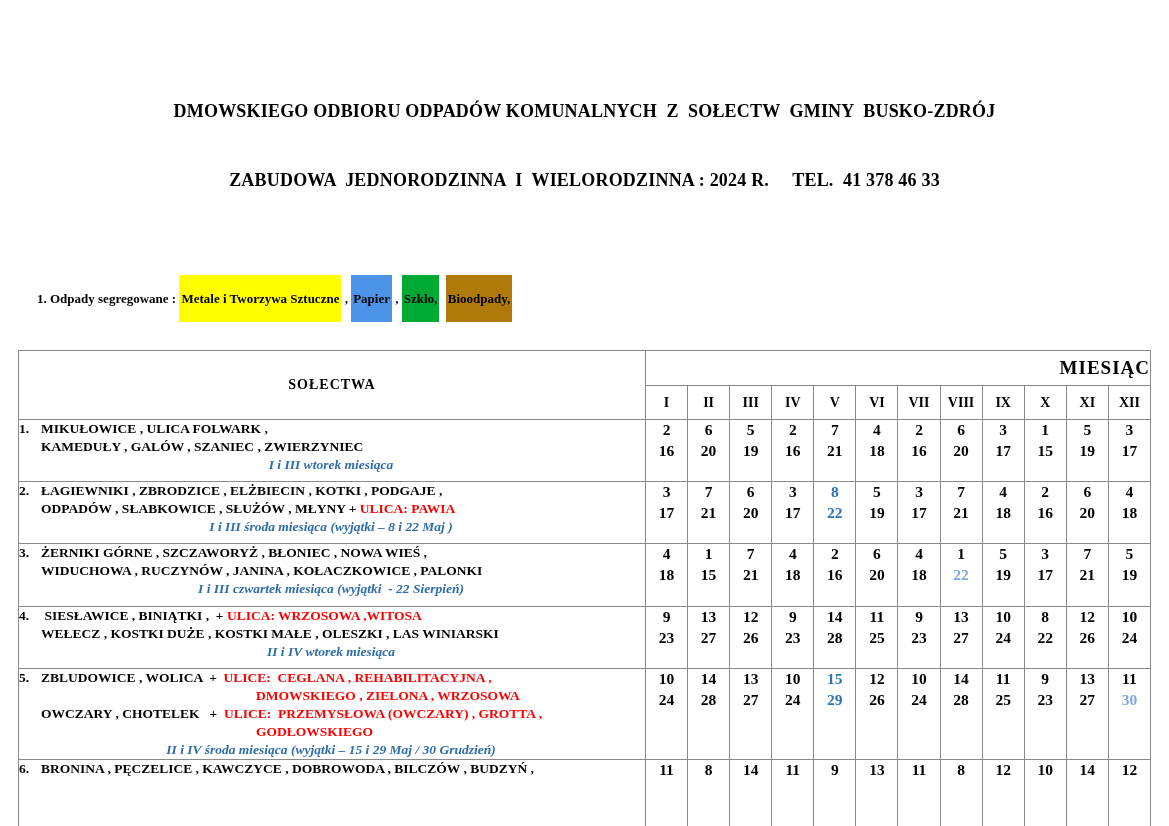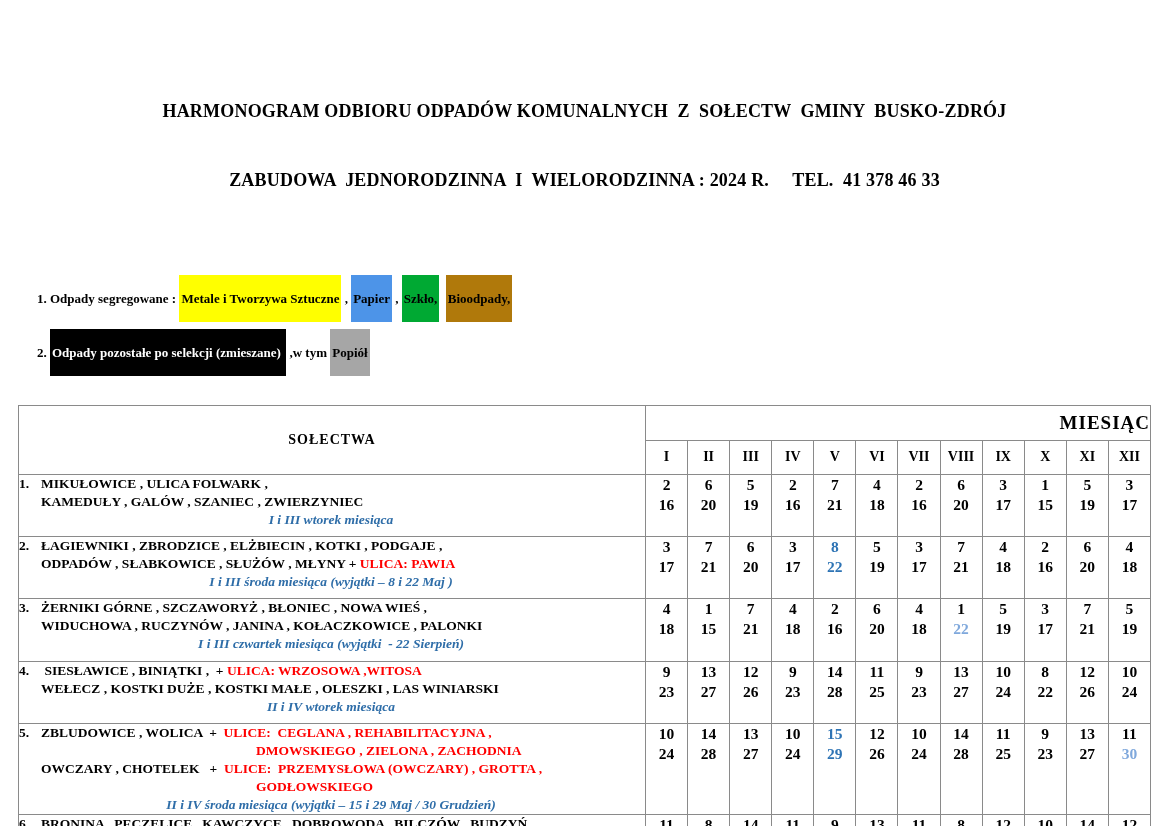--- a/index.html
+++ b/index.html
@@ -29,27 +29,26 @@
   .date-cell{text-align:center;vertical-align:top;font-size:15.5px;font-weight:bold;padding-top:4px;line-height:1.33;}
   .c-blue{color:var(--date-blue);}
   .c-lightblue{color:var(--date-lightblue);}
 </style>
 </head>
 <body>
 
 <div class="page">
 
   <div class="title">
-    <div>HARMONOGRAM ODBIORU ODPADÓW KOMUNALNYCH  Z  SOŁECTW  GMINY  BUSKO-ZDRÓJ</div>
+    <div>DMOWSKIEGO ODBIORU ODPADÓW KOMUNALNYCH  Z  SOŁECTW  GMINY  BUSKO-ZDRÓJ</div>
     <div>ZABUDOWA  JEDNORODZINNA  I  WIELORODZINNA : 2024 R.     TEL.  41 378 46 33</div>
   </div>
 
   <div class="legend">
     <div><span>1.</span><span> Odpady segregowane : </span><span class="hl hl-yellow">Metale i Tworzywa Sztuczne</span><span> , </span><span class="hl hl-blue">Papier</span><span> , </span><span class="hl hl-green">Szkło,</span><span>  </span><span class="hl hl-brown">Bioodpady,</span></div>
-    <div><span>2.</span> <span class="hl hl-black">Odpady pozostałe po selekcji (zmieszane) </span><span> ,w tym </span><span class="hl hl-gray">Popiół</span></div>
   </div>
 
   <table class="sched">
     <colgroup>
       <col style="width:627px">
       <col>
         <col>
         <col>
         <col>
         <col>
@@ -298,21 +297,21 @@
             <div>26</div>
           </td>
           <td class="date-cell">
             <div>10</div>
             <div>24</div>
           </td>
         </tr>
       <tr class="rh4">
         <td class="desc">
           <div class="dline"><span class="rnum">5.</span><span>ZBLUDOWICE , WOLICA  +  </span><span class="red">ULICE:  CEGLANA , REHABILITACYJNA ,</span></div>
-          <div class="dline indent2 red">DMOWSKIEGO , ZIELONA , ZACHODNIA</div>
+          <div class="dline indent2 red">DMOWSKIEGO , ZIELONA , WRZOSOWA</div>
           <div class="dline"><span>OWCZARY , CHOTELEK   +  </span><span class="red">ULICE:  PRZEMYSŁOWA (OWCZARY) , GROTTA ,</span></div>
           <div class="dline indent2 red">GODŁOWSKIEGO</div>
           <div class="dnote">II i IV środa miesiąca (wyjątki – 15 i 29 Maj / 30 Grudzień)</div>
         </td>
       <td class="date-cell">
             <div>10</div>
             <div>24</div>
           </td>
           <td class="date-cell">
             <div>14</div>

